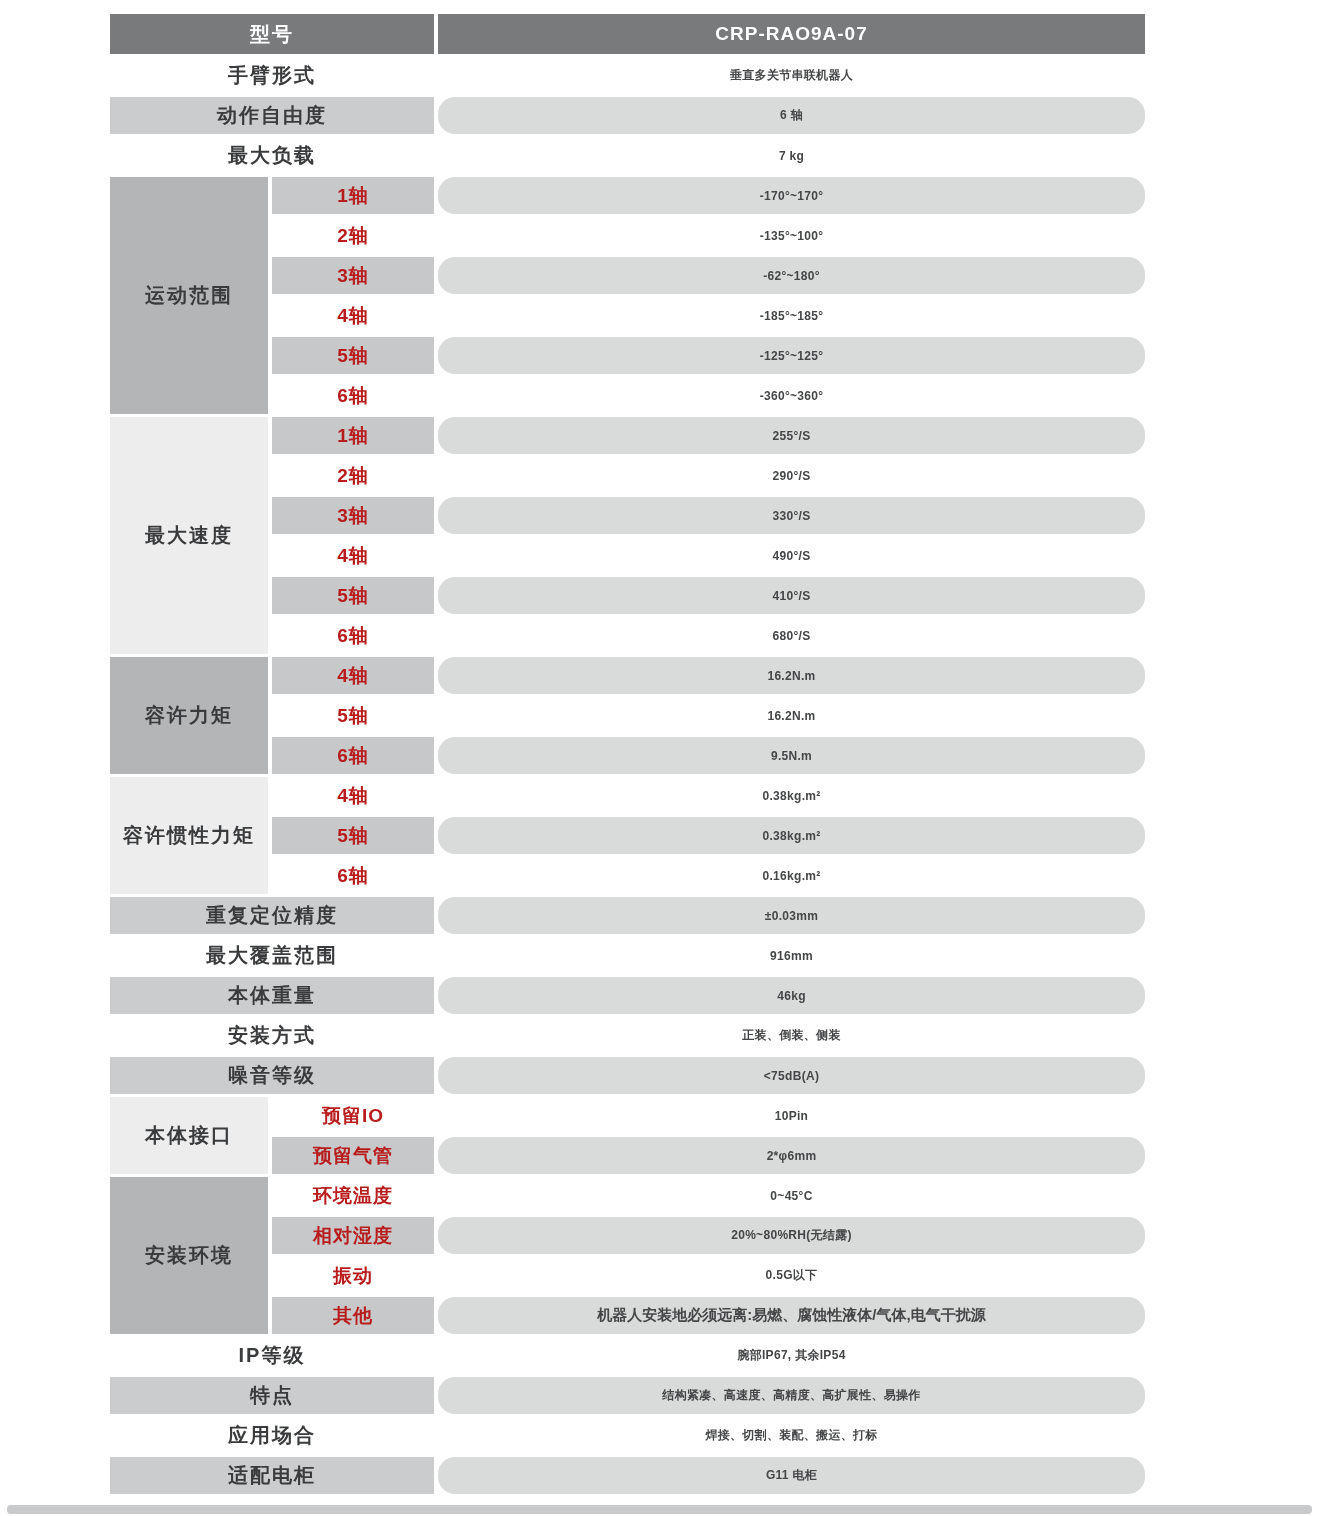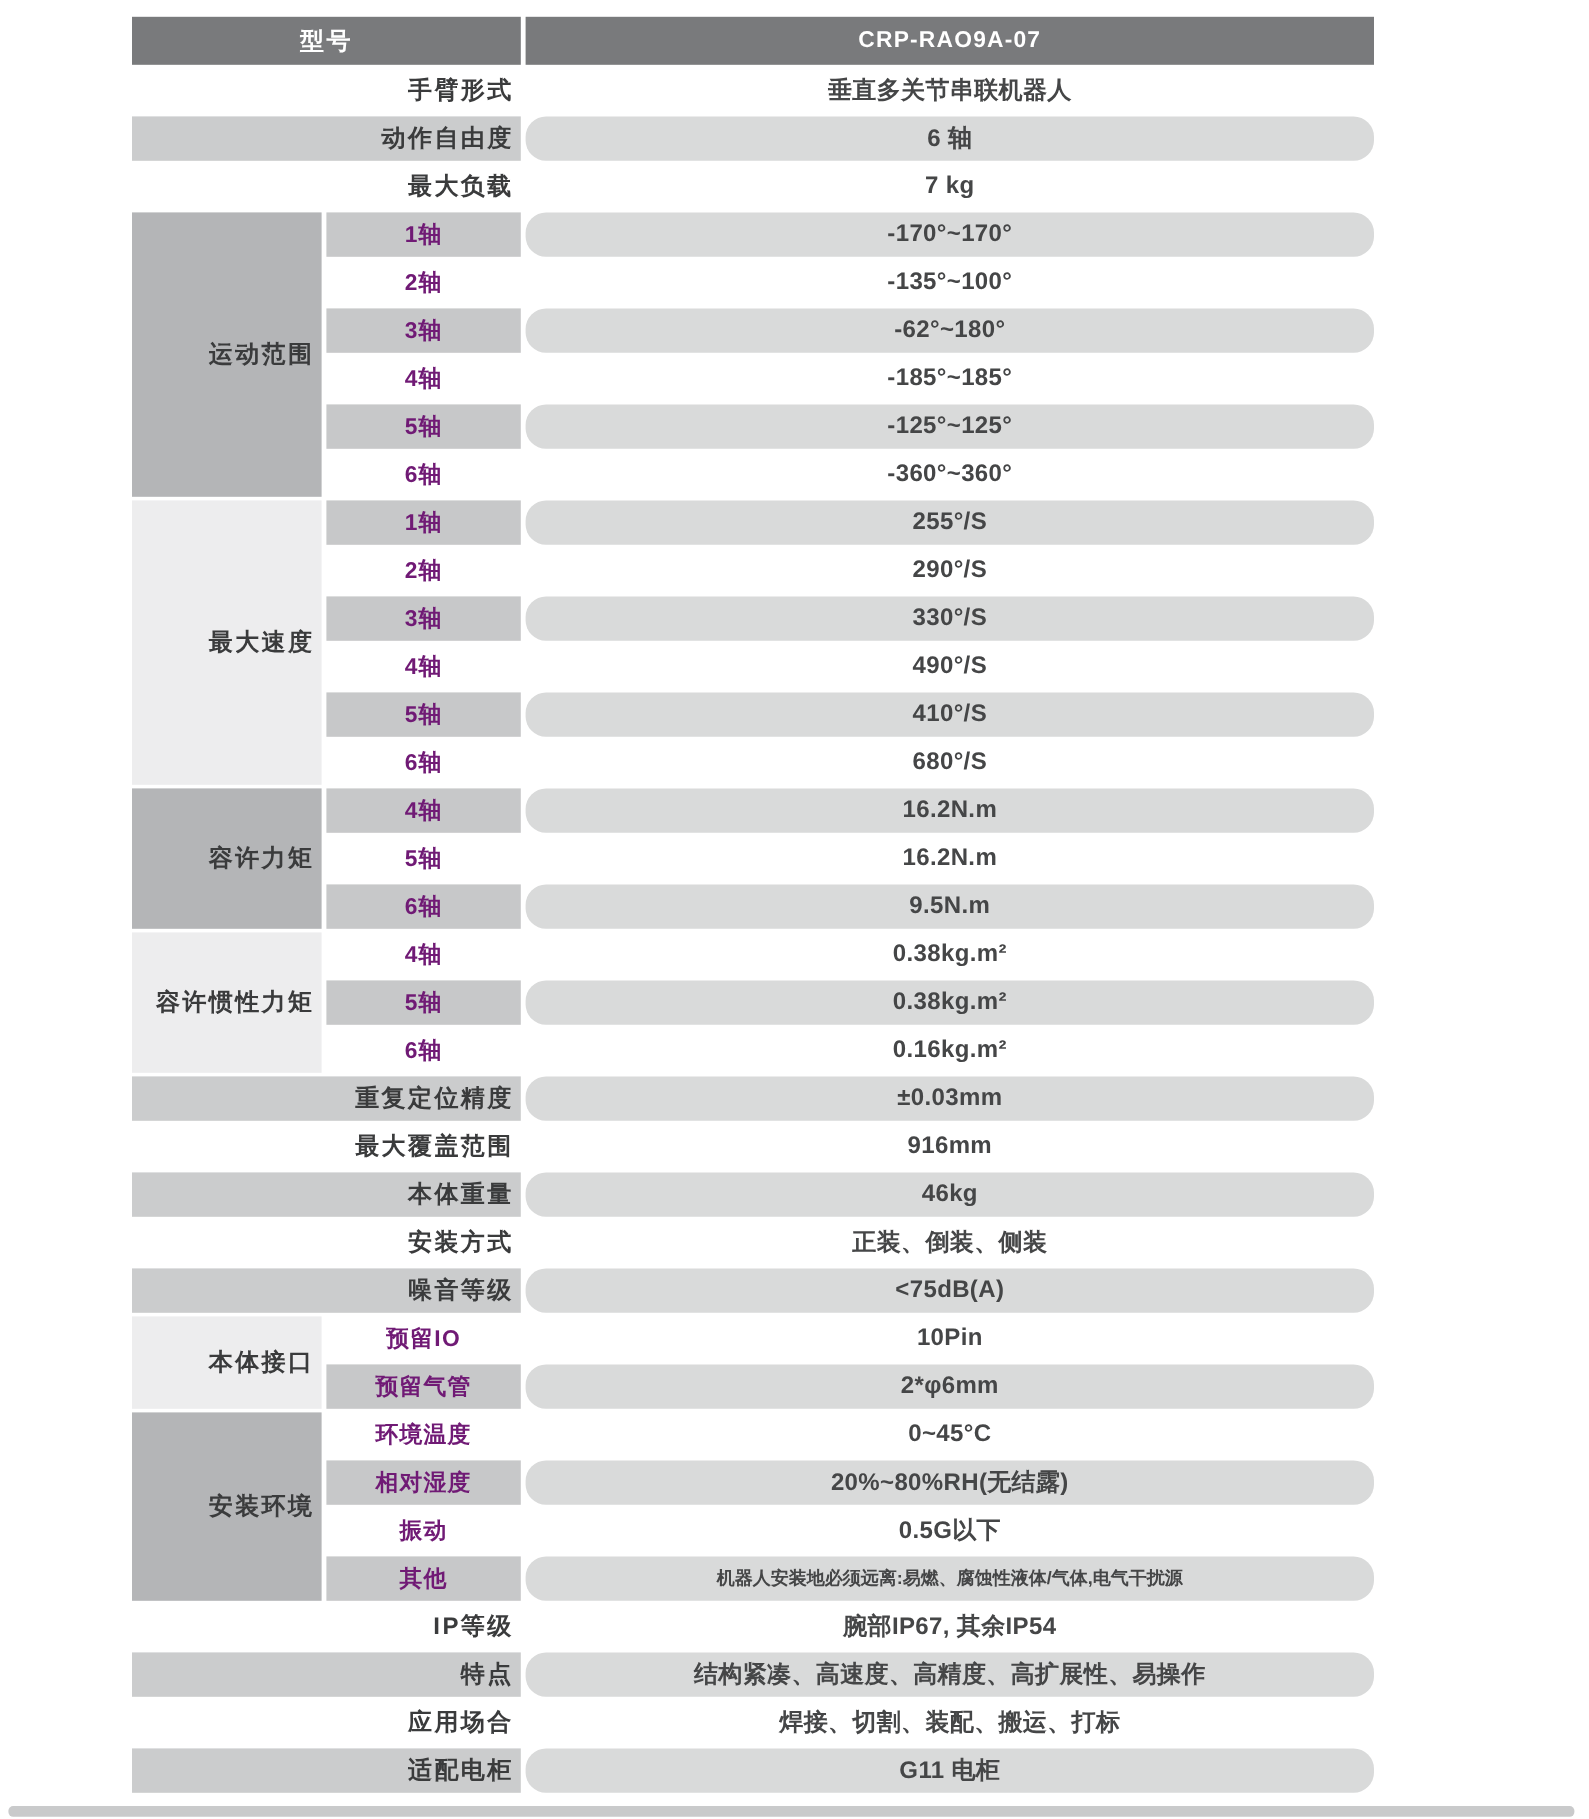--- a/index.html
+++ b/index.html
@@ -27,23 +27,23 @@
   }
   .c1{width:158px}.c2{width:162px}.c3{width:707px}
   td{text-align:center;vertical-align:middle;padding:0 6px;box-sizing:border-box;}
   tr{height:37px;}
   tr.header-row{height:40px;}
   .header-cell{
     background:var(--header-bg);color:var(--header-text);
     font-weight:bold;font-size:20px;letter-spacing:2px;margin-left:31px;
   }
   .header-cell.model-value{font-size:19px;letter-spacing:1px;}
-  .label{font-weight:bold;font-size:20px;letter-spacing:2px;color:#3a3b3c;text-align:right;}
-  .sub{font-weight:bold;font-size:19px;letter-spacing:1px;color:#701a75;}
-  .value{font-weight:bold;font-size:20px;color:#454647;letter-spacing:0.3px;}
+  .label{font-weight:bold;font-size:20px;letter-spacing:2px;color:#3a3b3c;}
+  .sub{font-weight:bold;font-size:19px;letter-spacing:1px;color:#b91c1c;}
+  .value{font-weight:bold;font-size:12px;color:#454647;letter-spacing:0.3px;}
   .value.small{font-size:15px;letter-spacing:0;margin-left:20px;}
   .group-dark{background:var(--group-dark);}
   .group-light{background:var(--group-light);}
   .sub-gray{background:var(--sub-gray);}
   .label-gray{background:var(--label-gray);margin-top:44px;}
   .val-gray{background:var(--value-gray);border-radius:17px;}
   .white{background:var(--row-white);}
   .bottom-bar{
     position:absolute;left:7px;right:12px;bottom:2px;height:9px;
     background:var(--scrollbar);border-radius:4px;

